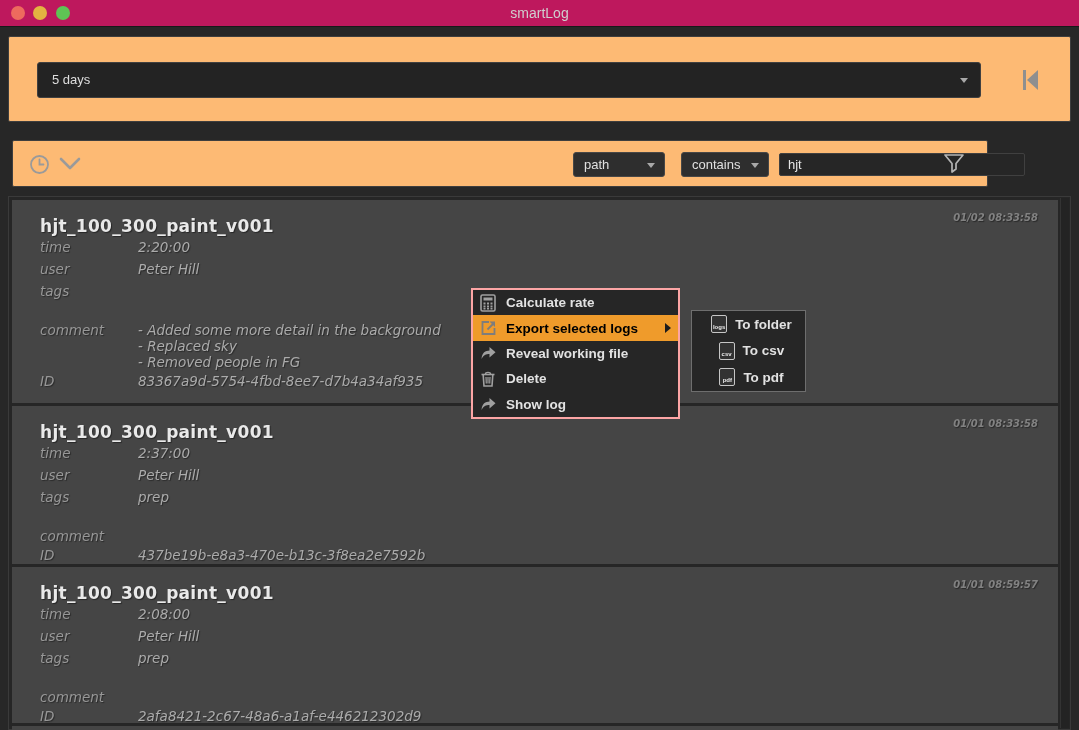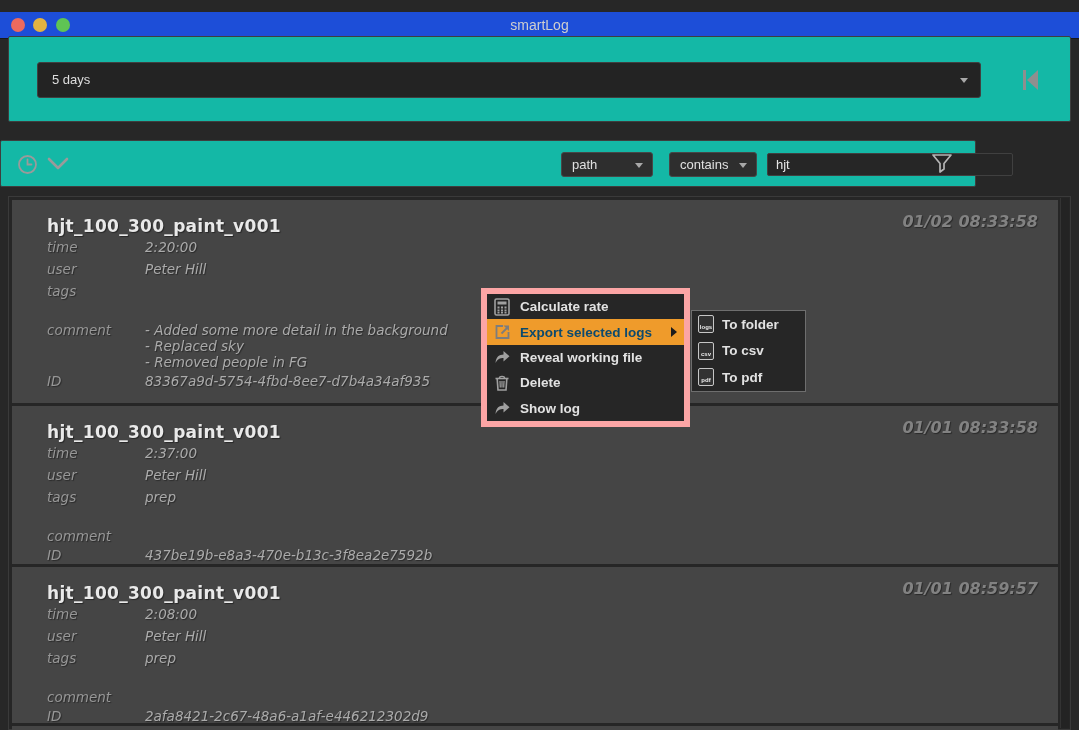--- a/index.html
+++ b/index.html
@@ -1,44 +1,44 @@
 <!DOCTYPE html>
 <html><head>
 <meta charset="utf-8">
 <style>
   * { margin:0; padding:0; box-sizing:border-box; }
   html,body { width:1079px; height:730px; overflow:hidden; background:#272727;
               font-family:"Liberation Sans", sans-serif; }
   .screen { position:absolute; width:1079px; height:730px; background:#272727; }
 
   
-  .titlebar { position:absolute; left:0; top:12px; width:1079px; height:27px;
-              background:#1d4ed8; border-bottom:1px solid #191919; }
+  .titlebar { position:absolute; left:0; top:0; width:1079px; height:27px;
+              background:#be185d; border-bottom:1px solid #191919; }
   .tl-btn { position:absolute; top:6px; width:14px; height:14px; border-radius:50%; }
   .tl-red    { left:11px; background:#ed6a5e; }
   .tl-yellow { left:33px; background:#e3b341; }
   .tl-green  { left:56px; background:#5fc454; }
   .win-title { position:absolute; top:5px; left:0; width:100%; text-align:center;
                font-size:14px; color:#cfcfcf; }
 
   
-  .panel { position:absolute; background:#14b8a6; border:1px solid #3e3e3e; border-radius:2px; }
+  .panel { position:absolute; background:#fdba74; border:1px solid #3e3e3e; border-radius:2px; }
 
   
   .panel-range { left:8px; top:36px; width:1063px; height:86px; }
   .range-select { position:absolute; left:28px; top:25px; width:944px; height:36px;
                   background:#232323; border:1px solid #404040; border-radius:3px;
                   color:#dedede; font-size:13px; line-height:34px; padding-left:14px; cursor:default; }
   .caret { position:absolute; width:0; height:0; border-left:4px solid transparent;
            border-right:4px solid transparent; border-top:5px solid #a8a8a8; }
   .range-caret { right:12px; top:15px; }
   .skip-icon { position:absolute; right:28px; top:30px; width:22px; height:26px; cursor:pointer; }
 
   
-  .panel-filter { left:0; top:140px; width:976px; height:47px; }
+  .panel-filter { left:12px; top:140px; width:976px; height:47px; }
   .icon-btn { position:absolute; top:13px; cursor:pointer; }
   .clock-btn { left:16px; }
   .chev-btn  { left:46px; top:16px; }
   .mini-select { position:absolute; top:11px; height:25px; background:#2e2e2e;
                  border:1px solid #474747; border-radius:3px; color:#e0e0e0;
                  font-size:13px; line-height:23px; padding-left:10px; cursor:default; }
   .sel-field { left:560px; width:92px; }
   .sel-op    { left:668px; width:88px; }
   .sel-caret { right:9px; top:10px; }
   .query-input { position:absolute; left:766px; top:12px; width:246px; height:23px;
@@ -46,53 +46,53 @@
                  color:#e6e6e6; font-size:13px; padding:0 8px;
                  font-family:"Liberation Sans", sans-serif; }
   .funnel-btn { position:absolute; right:22px; top:12px; cursor:pointer; }
 
   
   .log-panel { position:absolute; left:8px; top:196px; width:1063px; height:534px;
                background:#262626; border:1px solid #3a3a3a; padding:3px 12px 0 3px; }
   .scroll-track { position:absolute; top:1px; right:1px; bottom:1px; width:9px;
                   background:#232323; border-left:1px solid #333333; }
   .entry { position:relative; background:#454545; margin-bottom:3px; overflow:hidden;
-           padding:16px 20px 0 35px; cursor:default; }
+           padding:16px 20px 0 28px; cursor:default; }
   .e1 { height:203px; } .e2 { height:158px; } .e3 { height:156px; } .e4 { height:8px; padding:0; }
   .entry-title { font-family:"DejaVu Sans", sans-serif; font-weight:bold; font-size:17px;
                  color:#e9e9e9; letter-spacing:.3px; text-shadow:1px 1px 1px rgba(0,0,0,.45); }
   .entry-ts { position:absolute; top:12px; right:20px; font-family:"DejaVu Sans", sans-serif;
-              font-style:italic; font-weight:bold; font-size:16px; color:#828282;
+              font-style:italic; font-weight:bold; font-size:10px; color:#828282;
               text-shadow:1px 1px 1px rgba(0,0,0,.4); }
   .frow { display:flex; font-family:"DejaVu Sans", sans-serif; font-style:italic;
           font-size:13.5px; line-height:22px; color:#ababab;
           text-shadow:1px 1px 1px rgba(0,0,0,.4); }
   .frow:first-of-type { margin-top:11px; }
   .flabel { width:98px; flex:none; color:#979797; }
   .frow.commentrow { margin-top:20px; line-height:16px; min-height:16px; }
   .frow.idrow { margin-top:0; }
   .cline { display:block; }
 
   
-  .ctx-menu { position:absolute; left:481px; top:288px; width:209px; z-index:20;
-              background:#262626; border:6px solid #fca5a5; }
+  .ctx-menu { position:absolute; left:471px; top:288px; width:209px; z-index:20;
+              background:#262626; border:2px solid #fca5a5; }
   .ctx-item { position:relative; height:25.4px; display:flex; align-items:center;
               padding-left:6px; color:#e2e2e2; font-size:13.5px; font-weight:bold;
               cursor:pointer; }
   .ctx-item .mi { width:18px; height:18px; margin-right:9px; flex:none; }
-  .ctx-item.highlight { background:#ef9b2b; color:#0c4a6e; }
+  .ctx-item.highlight { background:#ef9b2b; color:#000000; }
   .sub-arrow { position:absolute; right:7px; top:7.5px; width:0; height:0;
                border-top:5px solid transparent; border-bottom:5px solid transparent;
                border-left:6px solid #cccccc; }
   .ctx-item.highlight .sub-arrow { border-left-color:#1c1c1c; }
 
   .sub-menu { position:absolute; left:691px; top:310px; width:115px; z-index:21;
               background:#262626; border:1px solid #6e6e6e; }
   .sub-item { height:26.5px; display:flex; align-items:center; padding-left:6px;
-              color:#e2e2e2; font-size:13.5px; font-weight:bold; cursor:pointer; }
+              color:#e2e2e2; font-size:13.5px; font-weight:bold; cursor:pointer;justify-content:center; }
   .doc-icon { width:16px; height:18px; margin-right:8px; flex:none;
               border:1px solid #c6c6c6; border-radius:2px; background:#323232;
               color:#eaeaea; font-size:6px; font-weight:bold; font-style:normal;
               display:flex; align-items:flex-end; justify-content:center;
               padding-bottom:2px; letter-spacing:0; }
 
   svg { display:block; }
 </style>
 </head>
 <body>

